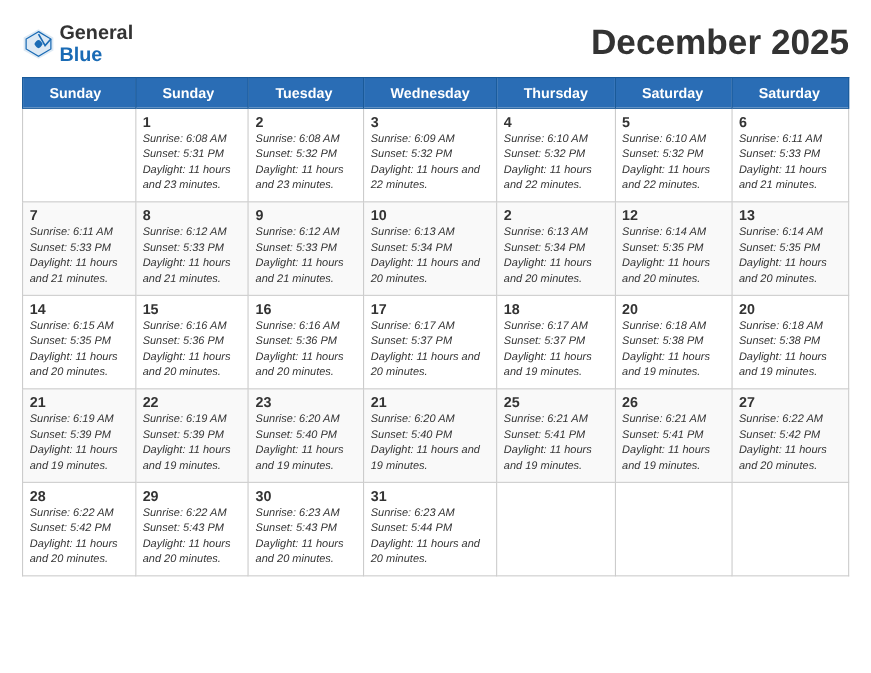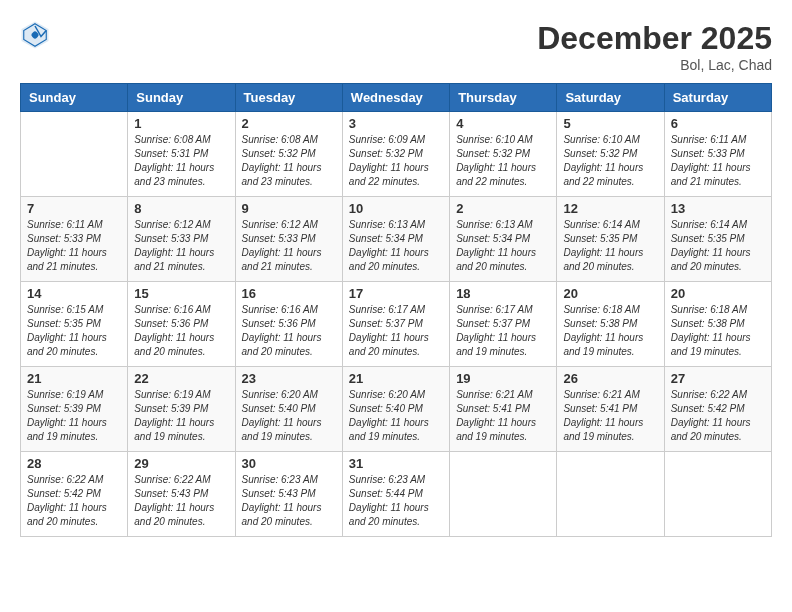--- a/index.html
+++ b/index.html
@@ -34,42 +34,42 @@
       font-size: 18px;
       font-weight: bold;
       color: #1a6bb5;
     }
     .logo-icon {
       width: 30px;
       height: 30px;
       margin-right: 4px;
     }
     .title-section {
-      text-align: right;
+      text-align: left;
     }
     .month-title {
       font-size: 32px;
       font-weight: bold;
       color: #333;
     }
     .location {
       font-size: 14px;
       color: #555;
     }
     .calendar {
       width: 100%;
       border-collapse: collapse;
       border: 1px solid #ccc;
     }
     .calendar th {
       background-color: #2a6db5;
       color: #fff;
       font-size: 13px;
       font-weight: bold;
-      padding: 6px 8px;
+      padding: 6px 24px;
       text-align: left;
       border: 1px solid #1a5a99;
     }
     .calendar td {
       vertical-align: top;
       border: 1px solid #ccc;
       padding: 4px 6px;
       width: calc(100% / 7);
       min-height: 80px;
       background: #fff;
@@ -100,24 +100,27 @@
 <body>
 
 <div class="header">
   <div class="logo">
     <svg class="logo-icon" viewBox="0 0 40 40" xmlns="http://www.w3.org/2000/svg">
       <polygon points="20,2 38,12 38,28 20,38 2,28 2,12" fill="#1a6bb5" opacity="0.15"></polygon>
       <polygon points="20,5 35,14 35,26 20,35 5,26 5,14" fill="none" stroke="#1a6bb5" stroke-width="1.5"></polygon>
       <path d="M15,20 Q20,10 25,20 Q20,30 15,20Z" fill="#1a6bb5"></path>
       <path d="M20,8 L28,22 L35,14" fill="none" stroke="#1a6bb5" stroke-width="2"></path>
     </svg>
+    <div class="logo-text">
+      <span class="logo-general">General</span>
+      <span class="logo-blue">Blue</span>
+    </div>
   </div>
   <div class="title-section">
     <div class="month-title">December 2025</div>
-    <div class="location">Bol, Lac, Chad</div>
   </div>
 </div>
 
 <table class="calendar">
   <thead>
     <tr>
     <th>Sunday</th>
         <th>Sunday</th>
         <th>Tuesday</th>
         <th>Wednesday</th>
@@ -273,21 +276,21 @@
 Sunset: 5:40 PM
 Daylight: 11 hours and 19 minutes.</div>
         </td>
         <td>
           <div class="day-number">21</div>
           <div class="day-info" style="white-space: pre-line;">Sunrise: 6:20 AM
 Sunset: 5:40 PM
 Daylight: 11 hours and 19 minutes.</div>
         </td>
         <td>
-          <div class="day-number">19</div>
+          <div class="day-number">25</div>
           <div class="day-info" style="white-space: pre-line;">Sunrise: 6:21 AM
 Sunset: 5:41 PM
 Daylight: 11 hours and 19 minutes.</div>
         </td>
         <td>
           <div class="day-number">26</div>
           <div class="day-info" style="white-space: pre-line;">Sunrise: 6:21 AM
 Sunset: 5:41 PM
 Daylight: 11 hours and 19 minutes.</div>
         </td>

